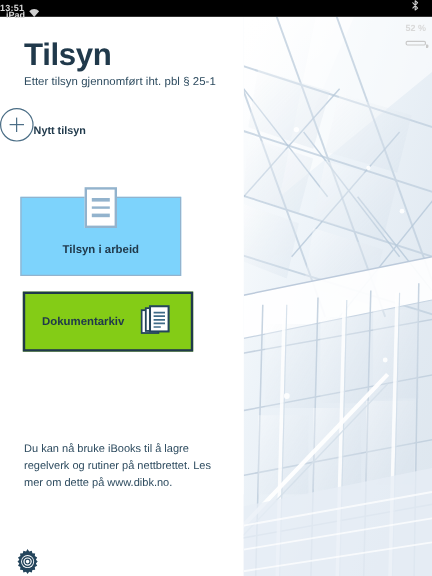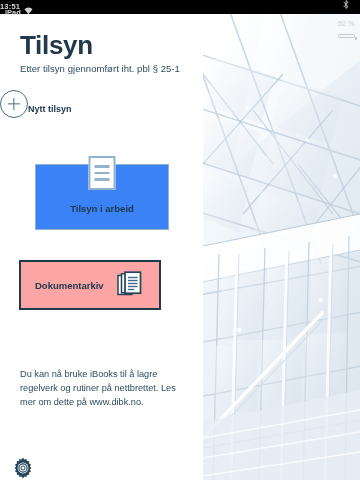--- a/index.html
+++ b/index.html
@@ -137,24 +137,24 @@
   #new-inspection-label {
     margin-top: 9px;
     font-size: 9px;
     font-weight: bold;
     color: #20394b;
   }
 
   
   #card-work {
     position: absolute;
-    left: 35px; top: 150px;
+    left: 17px; top: 150px;
     width: 134px; height: 66px;
     border: 1.4px solid #93b3cd;
-    background: #3b82f6;
+    background: #7dd3fc;
     cursor: pointer;
   }
   #card-work-label {
     position: absolute;
     left: 0; right: 0;
     top: 38px;
     text-align: center;
     font-size: 9.5px;
     font-weight: bold;
     color: #20394b;
@@ -175,24 +175,24 @@
     z-index: 3;
   }
   .doc-line {
     width: 15px; height: 2.6px;
     background: #93b3cd;
   }
 
   
   #card-archive {
     position: absolute;
-    left: 19px; top: 246px;
+    left: 19px; top: 229px;
     width: 142px; height: 50px;
     border: 2px solid #20394b;
-    background: #fca5a5;
+    background: #84cc16;
     cursor: pointer;
   }
   #card-archive-label {
     position: absolute;
     left: 14px;
     top: 50%;
     transform: translateY(-50%);
     font-size: 9.5px;
     font-weight: bold;
     color: #20394b;

